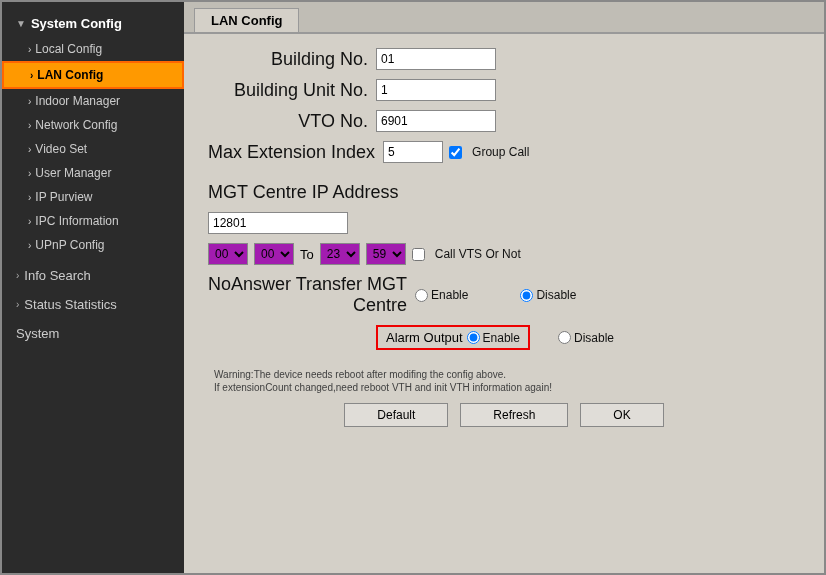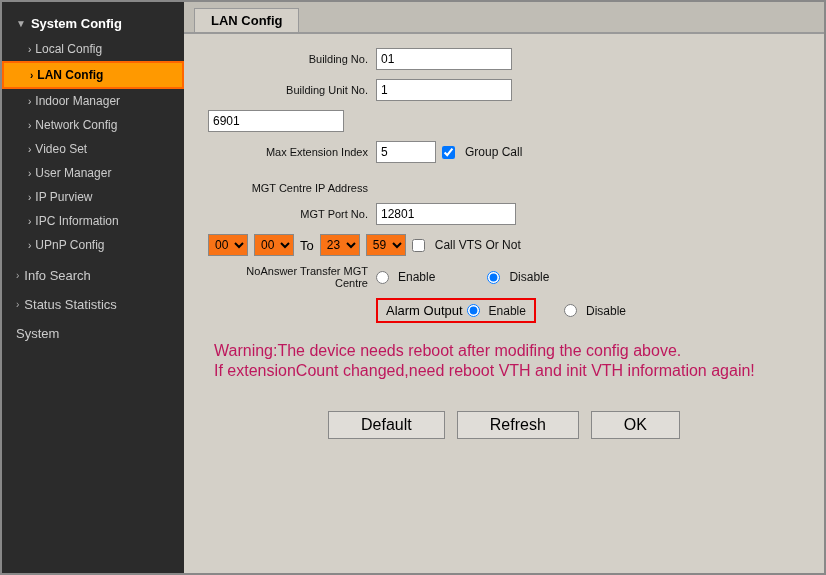--- a/index.html
+++ b/index.html
@@ -110,96 +110,95 @@
     .form-row {
       display: flex;
       align-items: center;
       margin-bottom: 9px;
     }
     .form-label {
       text-align: right;
       min-width: 160px;
       margin-right: 8px;
       color: #111;
-      font-size: 11px;
+      font-size: 18px;
     }
     .form-input {
       border: 1px solid #888;
       background: #fff;
       padding: 2px 4px;
       font-size: 12px;
       height: 22px;
-      width: 136px;
+      width: 120px;
     }
     .form-input-wide {
       width: 140px;
     }
 
     .form-group {
       display: flex;
       align-items: center;
       gap: 6px;
     }
 
     select.form-select {
       border: 1px solid #888;
-      background: #f97316;
+      background: #a21caf;
       font-size: 12px;
       height: 22px;
       padding: 1px 2px;
     }
 
     .checkbox-label {
       display: flex;
       align-items: center;
       gap: 10px;
       font-size: 12px;
       color: #111;
     }
 
     .radio-label {
       display: flex;
       align-items: center;
-      gap: 9px;
+      gap: 3px;
       font-size: 12px;
       color: #111;
     }
 
     .alarm-box {
       border: 2px solid #e00;
       display: inline-flex;
       align-items: center;
       padding: 3px 8px;
       gap: 4px;
       background: #d4d0c8;
       justify-content: center;
     }
 
     .warning-text {
-      color: #be185d;
-      font-size: 16px;
+      color: #404040;
+      font-size: 10px;
       margin-left: 6px;
       margin-bottom: 2px;
     }
 
     .button-row {
       display: flex;
       justify-content: center;
       gap: 12px;
       margin-top: 10px;
       margin-bottom: 8px;
     }
     .btn {
       background: #e0ddd8;
       border: 1px solid #888;
       padding: 4px 32px;
-      font-size: 16px;
+      font-size: 12px;
       cursor: pointer;
       min-width: 70px;
-      margin-top: 21px;
     }
 
     .separator {
       height: 10px;
     }
   </style>
 </head>
 <body>
 
 <div class="sidebar">
@@ -272,20 +271,21 @@
       <label class="form-label">Building No.</label>
       <input class="form-input" type="text" value="01" style="">
     </div>
 
     <div class="form-row">
       <label class="form-label">Building Unit No.</label>
       <input class="form-input" type="text" value="1" style="">
     </div>
 
     <div class="form-row">
+      <label class="form-label">VTO No.</label>
       <input class="form-input" type="text" value="6901" style="">
     </div>
 
     <div class="form-row">
       <label class="form-label">Max Extension Index</label>
       <div class="form-group">
         <input class="form-input" type="text" style="width: 60px;" value="5">
         <label class="checkbox-label">
           <input type="checkbox" checked="" style="">
           <span>Group Call</span>
@@ -293,21 +293,20 @@
       </div>
     </div>
 
     <div class="separator"></div>
 
     <div class="form-row">
       <label class="form-label">MGT Centre IP Address</label>
     </div>
 
     <div class="form-row">
-      <label class="form-label">MGT Port No.</label>
       <input class="form-input form-input-wide" type="text" value="12801" style="">
     </div>
 
     <div class="form-row">
       <div class="form-group">
         <select class="form-select">
           <option>00</option><option>01</option><option>02</option>
         </select>
         <select class="form-select">
           <option>00</option><option>01</option><option>02</option>

